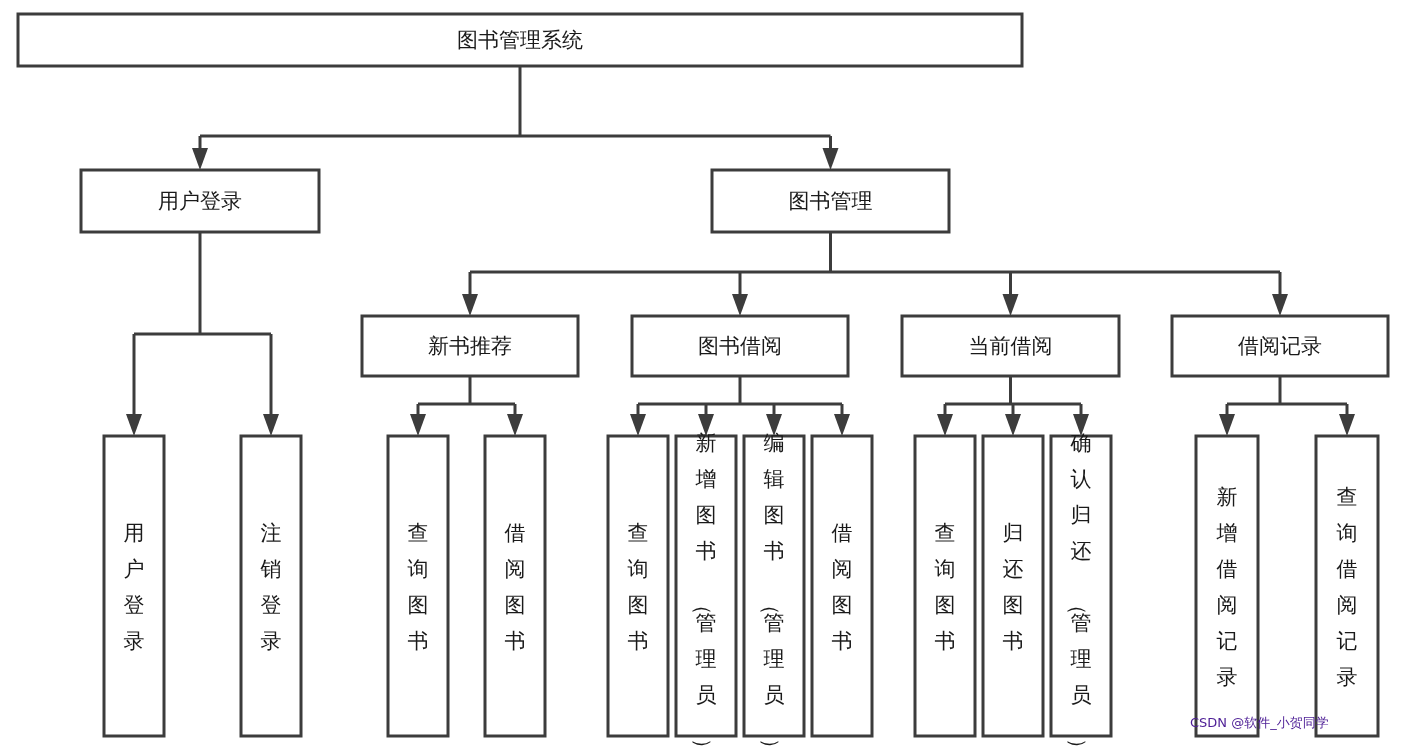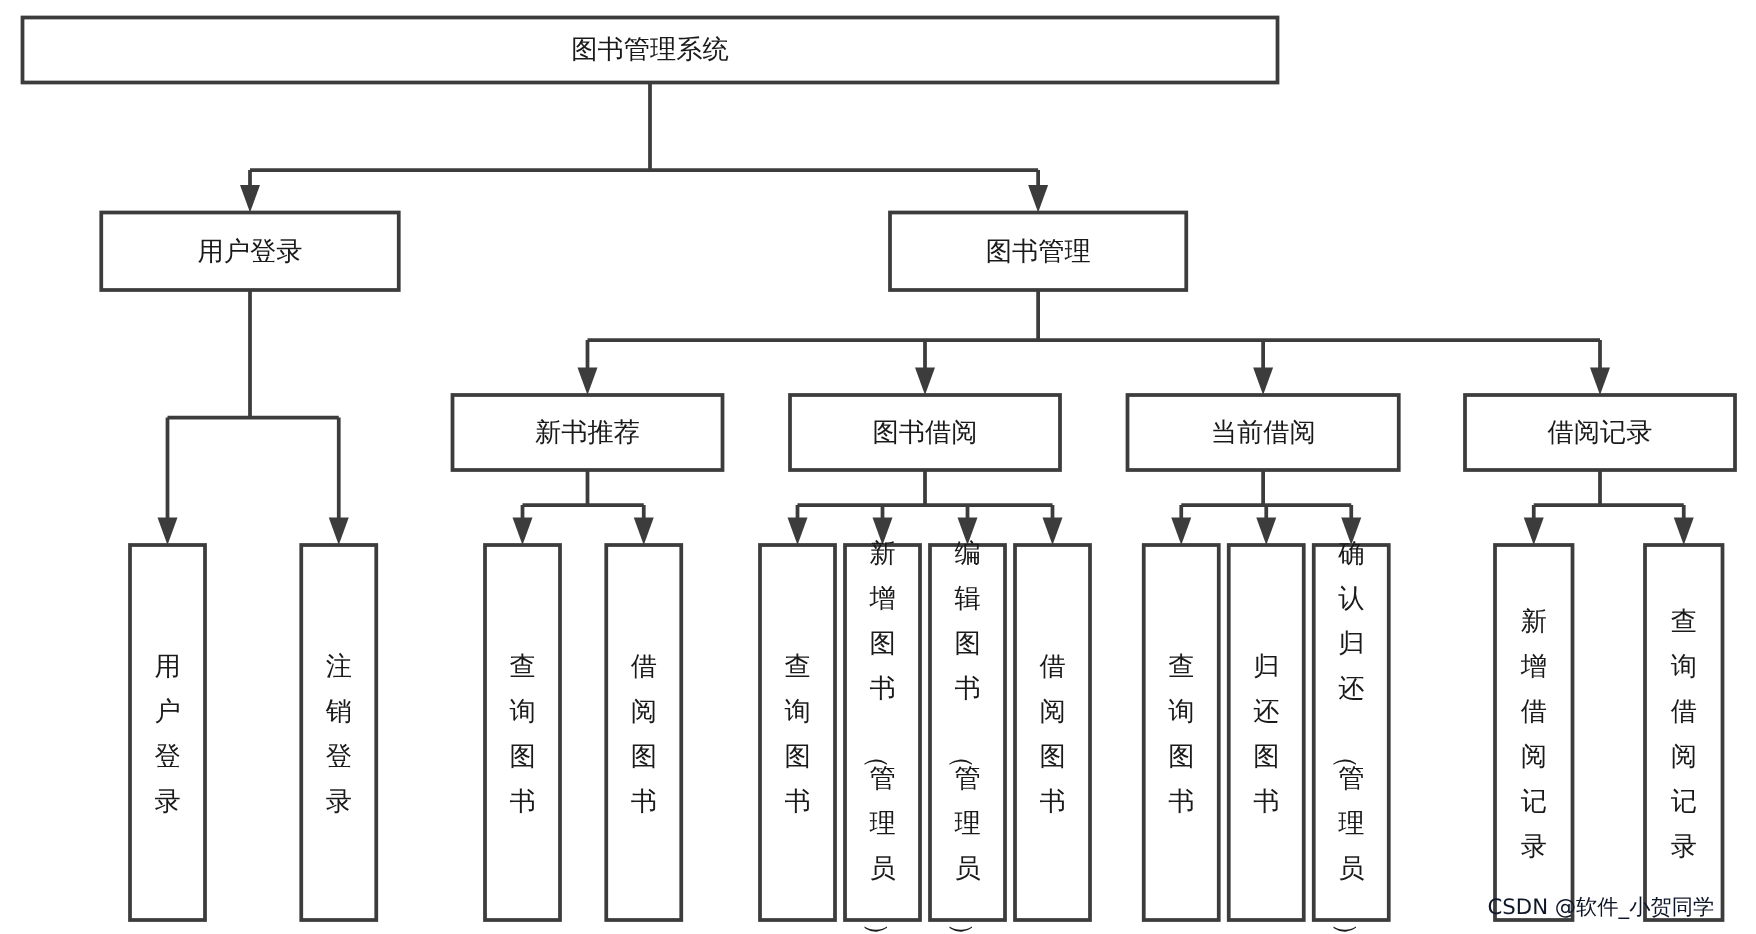--- a/index.html
+++ b/index.html
@@ -50,22 +50,22 @@
   }
   .node-label-vertical {
     font-family: "DejaVu Sans", "Liberation Sans", sans-serif;
     fill: #1a1a1a;
     font-size: 21px;
     text-anchor: middle;
   }
   .watermark {
     position: absolute;
     font-family: "DejaVu Sans", "Liberation Sans", sans-serif;
-    font-size: 17px;
-    color: #0f172a;
+    font-size: 13px;
+    color: #4c1d95;
     white-space: nowrap;
     left: 1190px;
     top: 714px;
     pointer-events: none;
   }
 </style>
 </head>
 <body>
 
 <div id="diagram-root">

